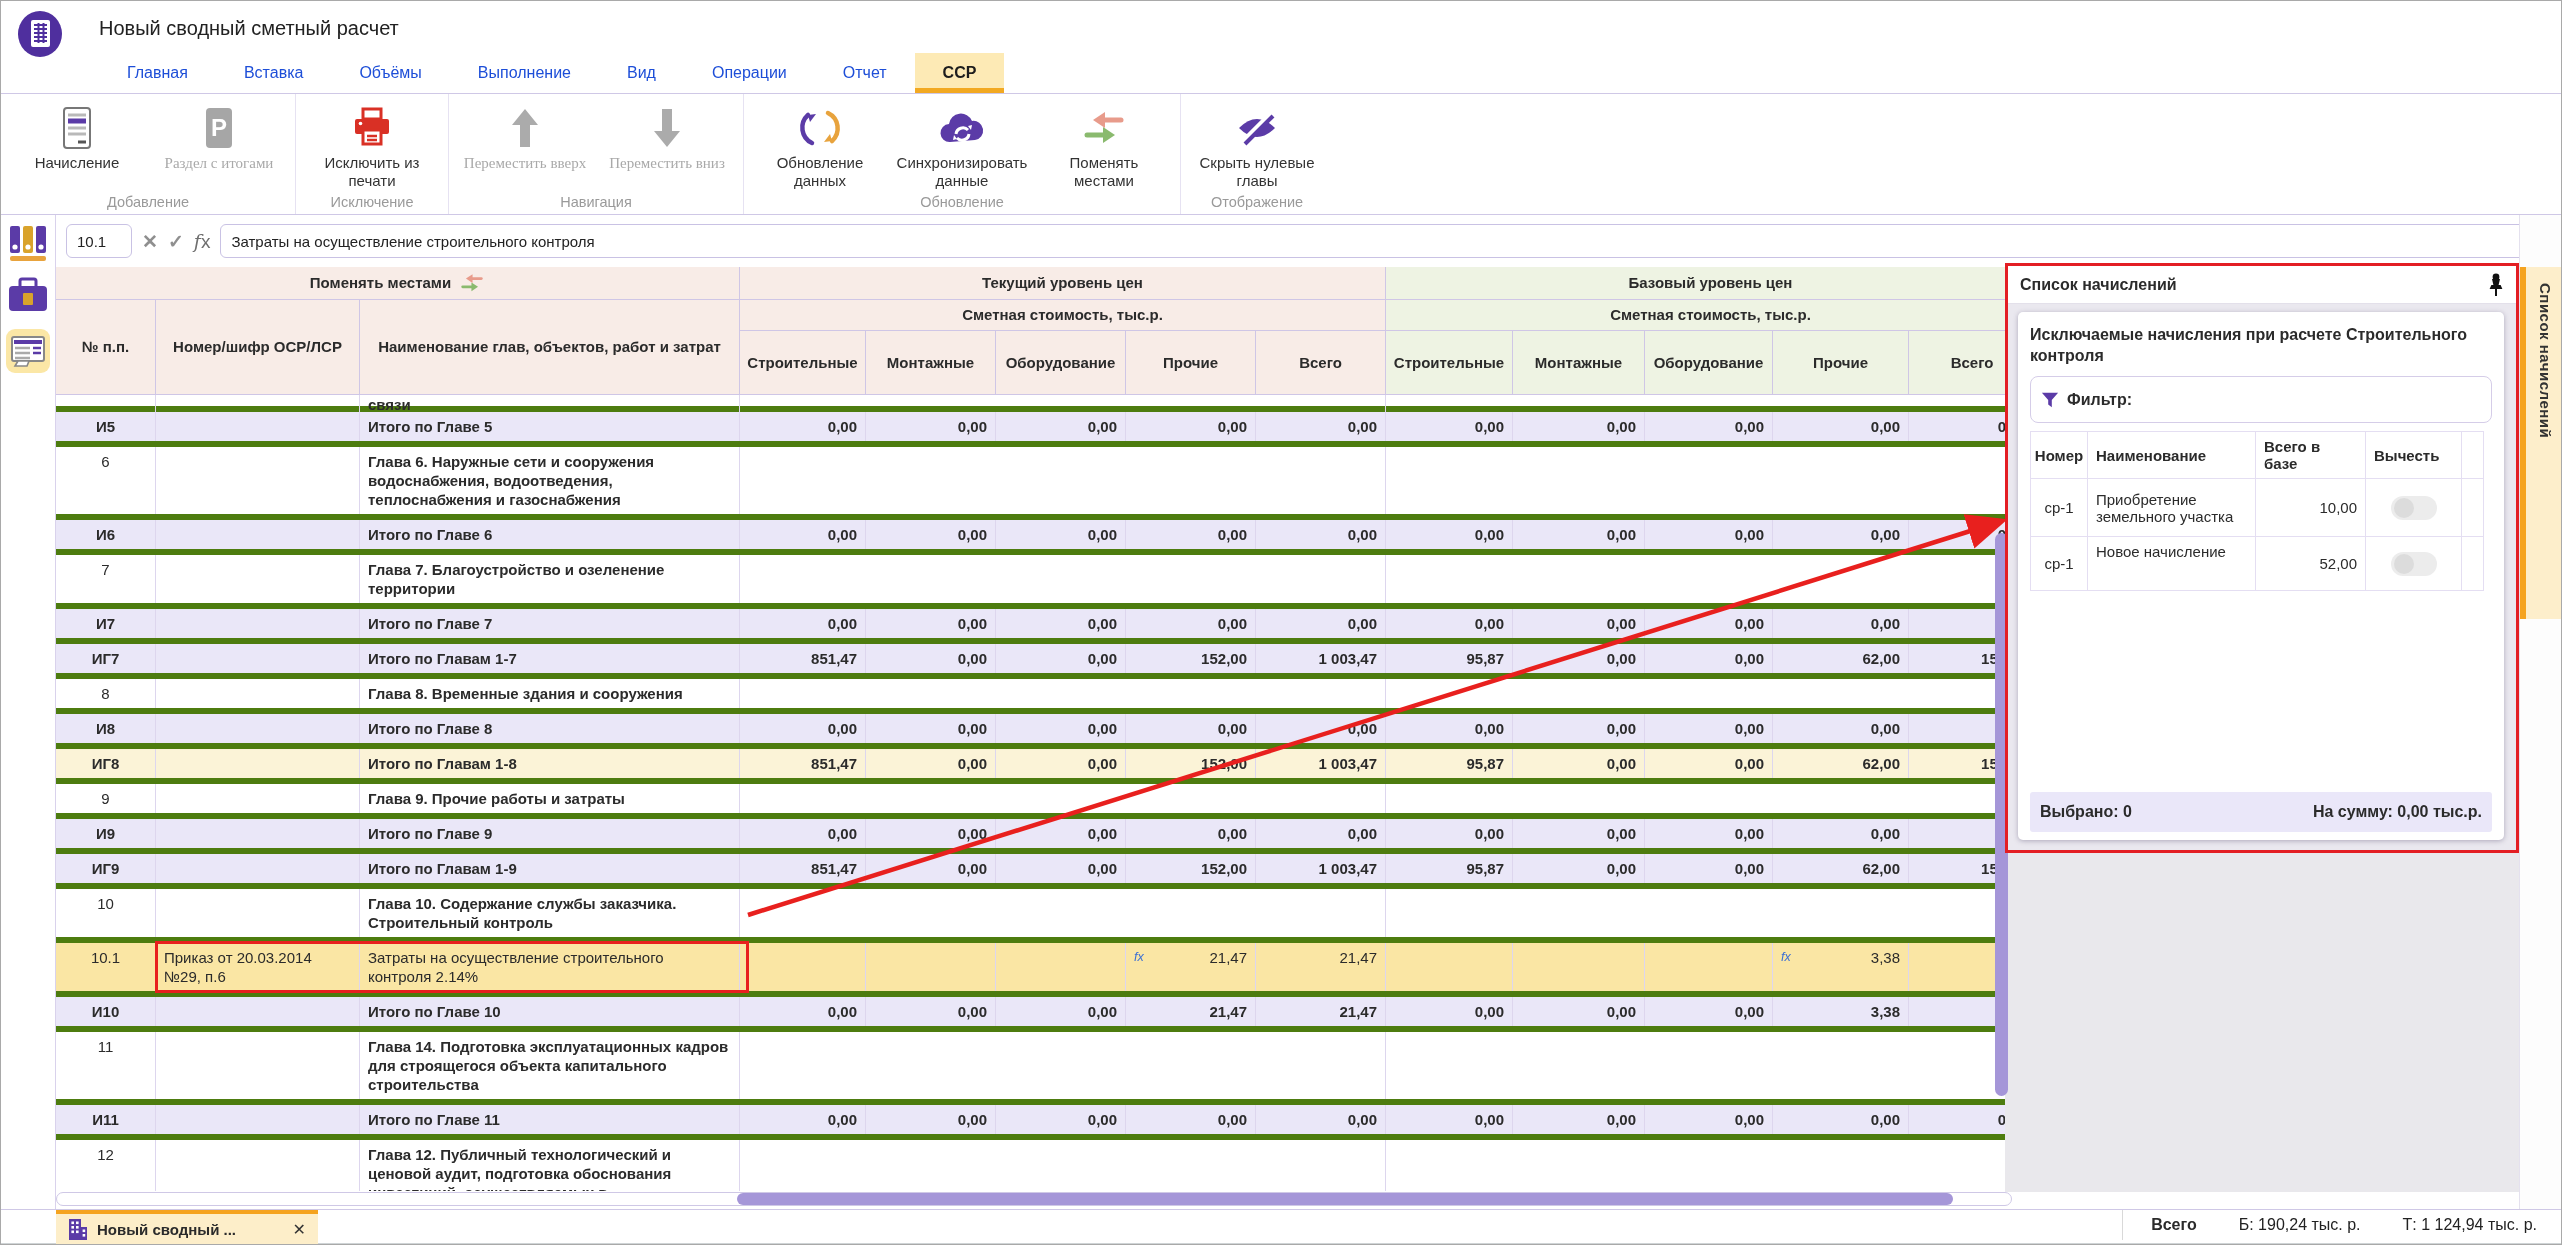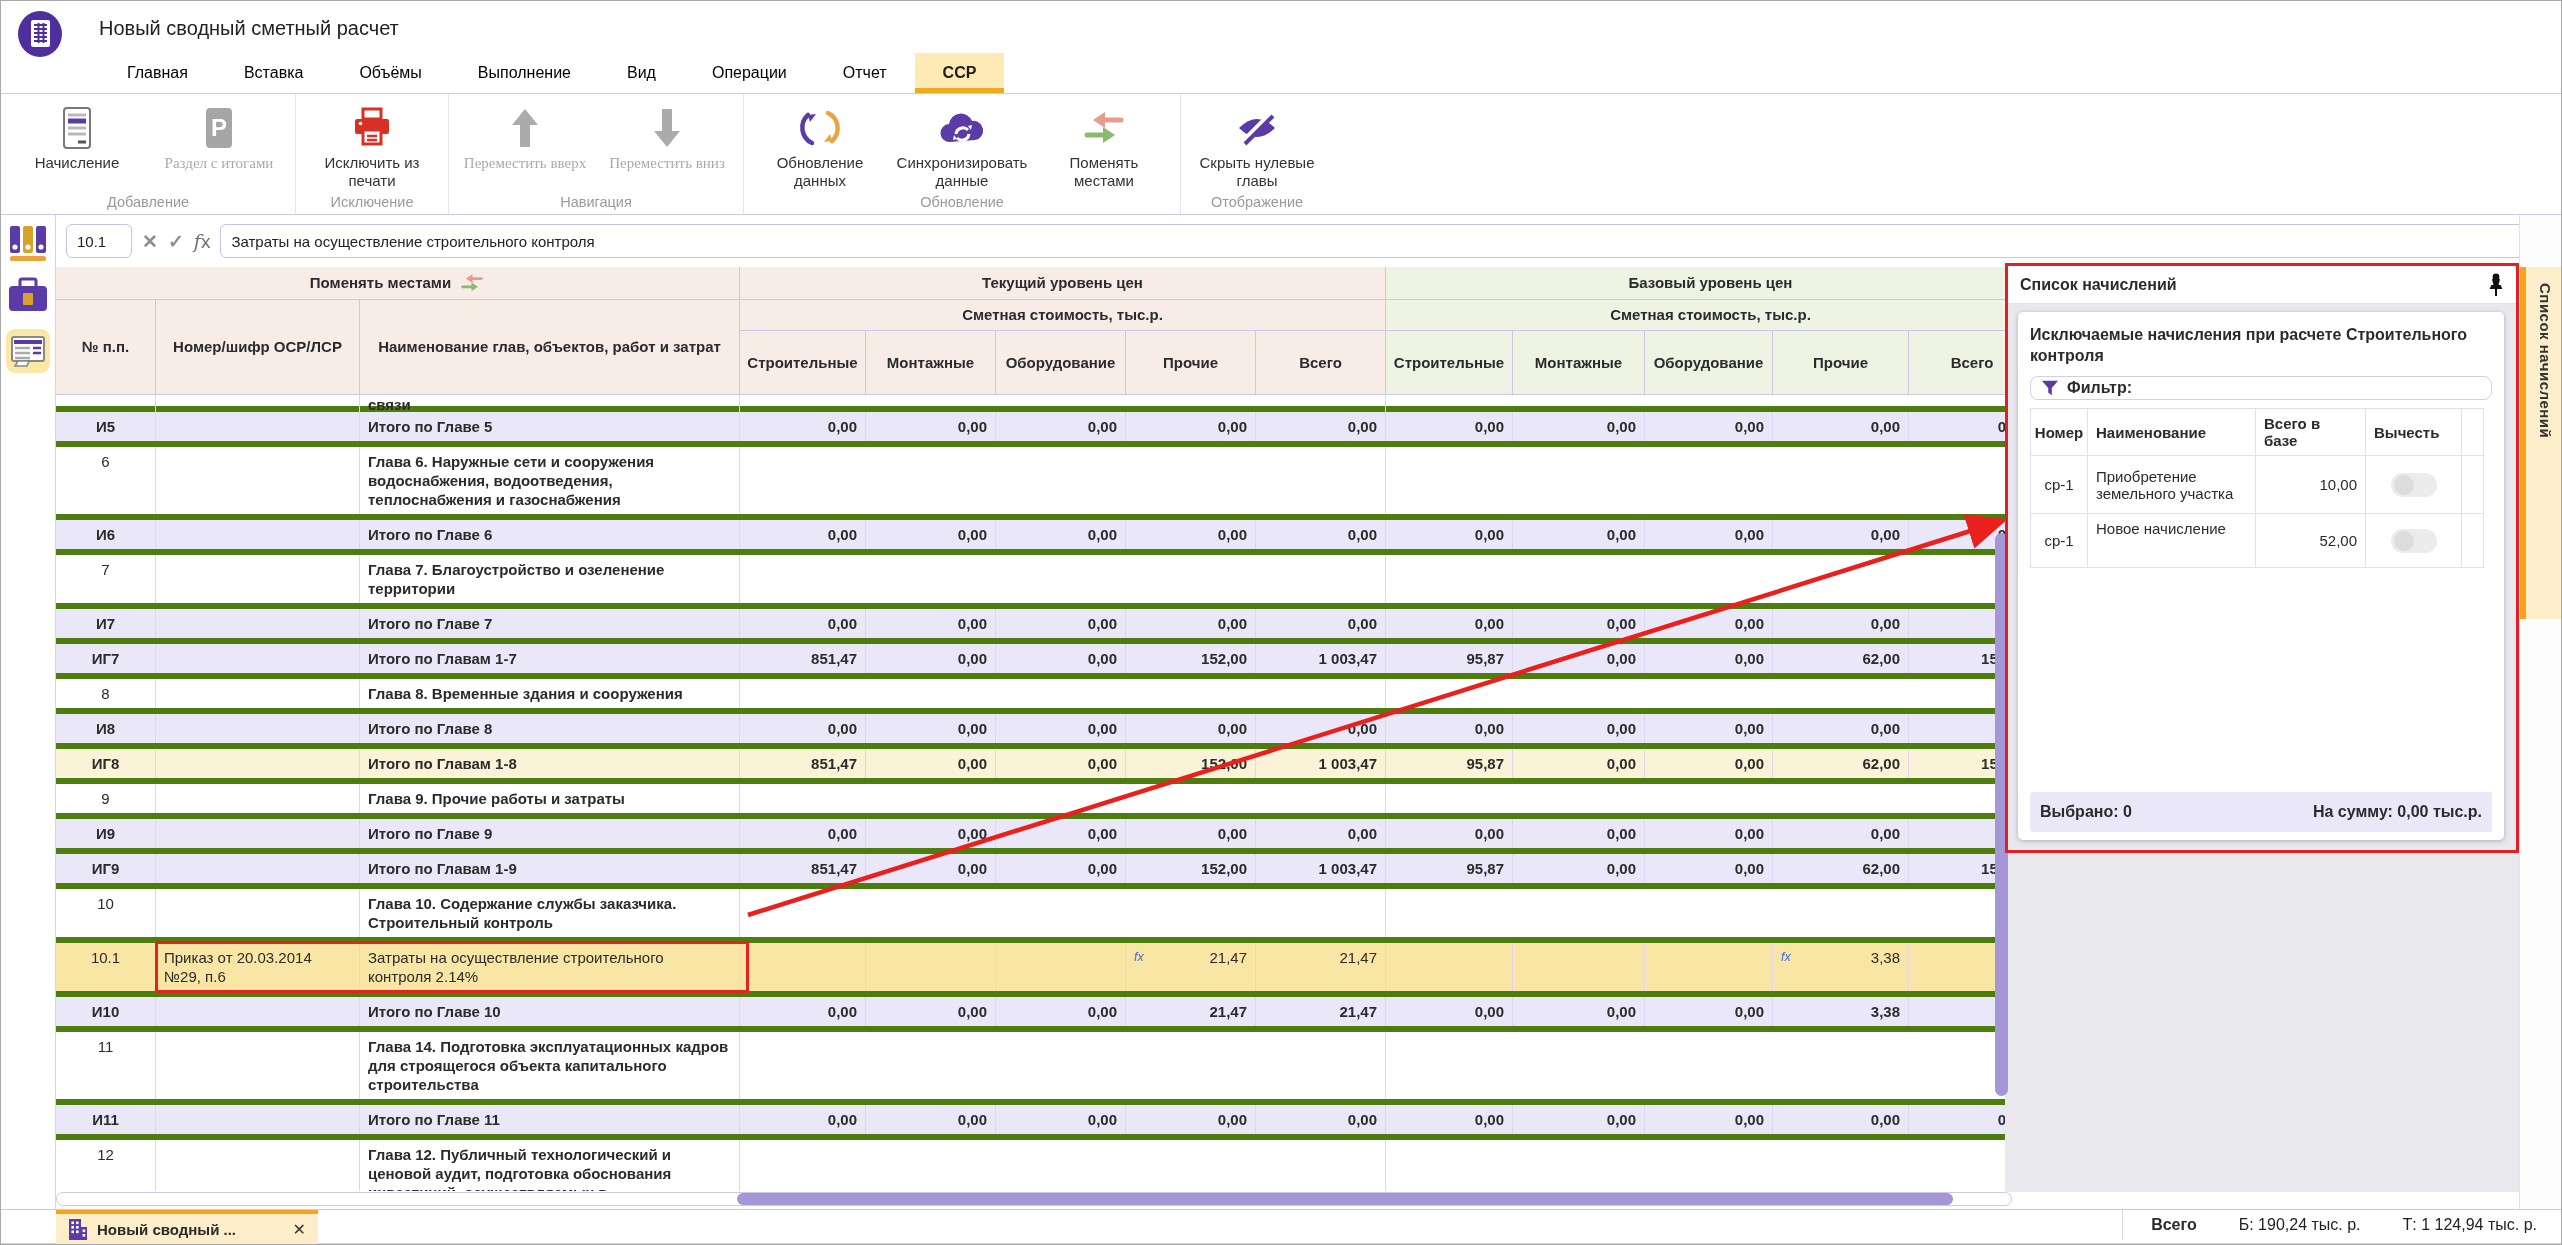--- a/index.html
+++ b/index.html
@@ -7,21 +7,21 @@
   body { font-family:"Liberation Sans", sans-serif; color:#2b2b2b; }
   #win { position:relative; width:2562px; height:1245px; background:#fff; border:1px solid #a9a9a9; overflow:hidden; }
 
   
   .titlebar { position:absolute; left:0; top:0; width:100%; height:56px; background:#fff; }
   .appicon { position:absolute; left:16px; top:10px; width:46px; height:46px; }
   .title { position:absolute; left:98px; top:16px; font-size:20px; font-weight:500; color:#222; }
 
   
   .tabsrow { position:absolute; left:98px; top:52px; height:40px; display:flex; align-items:stretch; }
-  .rtab { display:flex; align-items:center; padding:0 28px; font-size:16px; color:#000000; cursor:pointer; position:relative; }
+  .rtab { display:flex; align-items:center; padding:0 28px; font-size:16px; color:#1d4ed8; cursor:pointer; position:relative; }
   .rtab.active { background:#fdeab5; font-weight:bold; color:#1d1d1d; }
   .rtab.active::after { content:""; position:absolute; left:0; right:0; bottom:0; height:5px; background:#f2a922; }
 
   
   .ribbon { position:absolute; left:0; top:92px; width:100%; height:122px; background:#fff; border-top:1px solid #cfc8e6; border-bottom:1px solid #cfc8e6; display:flex; }
   .rgroup { display:flex; flex-direction:column; border-right:1px solid #e6e2f2; padding:6px 10px 2px 10px; }
   .rgroup-buttons { flex:1; display:flex; gap:10px; justify-content:center; }
   .rbtn { width:132px; display:flex; flex-direction:column; align-items:center; gap:2px; cursor:pointer; padding-top:4px; }
   .rbtn .ric { height:48px; display:flex; align-items:center; justify-content:center; }
   .rbtn .rlabel { font-size:15px; text-align:center; line-height:18px; color:#333; }
@@ -70,21 +70,21 @@
 
   
   .overlay { position:absolute; left:0; top:0; width:2562px; height:1245px; pointer-events:none; z-index:6; }
 
   
   .panel { position:absolute; left:2004px; top:262px; width:514px; height:590px; background:#eae8ef; border:3px solid #e31e24; z-index:5; display:flex; flex-direction:column; }
   .panel-h { background:#fff; height:38px; display:flex; align-items:center; justify-content:space-between; padding:0 10px 0 12px; border-bottom:1px solid #e3e0ea; }
   .panel-h .pt { font-size:16px; font-weight:bold; }
   .card { margin:8px 12px 10px 10px; flex:1; background:#fff; border-radius:5px; box-shadow:0 1px 5px rgba(60,50,90,.35); display:flex; flex-direction:column; padding:12px 12px 8px 12px; }
   .card-title { font-size:16px; font-weight:bold; line-height:21px; }
-  .filterbox { margin-top:10px; height:24px; border:1px solid #d5cde8; border-radius:8px; display:flex; align-items:center; gap:8px; padding:0 10px; font-size:16px; font-weight:bold; }
+  .filterbox { margin-top:10px; height:47px; border:1px solid #d5cde8; border-radius:8px; display:flex; align-items:center; gap:8px; padding:0 10px; font-size:16px; font-weight:bold; }
   .ptable { margin-top:8px; display:grid; grid-template-columns:58px 168px 110px 96px 22px; font-size:15px; }
   .pc { border:1px solid #e4def2; border-top:none; border-left:none; padding:6px 8px; display:flex; align-items:center; }
   .pc.h { font-weight:bold; border-top:1px solid #e4def2; }
   .pc.h:first-child, .ptable .pc:nth-child(5n+1) { border-left:1px solid #e4def2; }
   .pc.n { justify-content:center; }
   .pc.v { justify-content:flex-end; }
   .pc.t { justify-content:center; }
   .toggle { width:46px; height:24px; border-radius:12px; background:#ececec; position:relative; cursor:pointer; }
   .toggle::after { content:""; position:absolute; left:3px; top:2px; width:20px; height:20px; border-radius:50%; background:#dcdcdc; }
   .pfooter { margin-top:auto; background:#eae7f9; height:40px; display:flex; align-items:center; justify-content:space-between; padding:0 10px; font-size:16px; font-weight:bold; border-radius:3px; }

